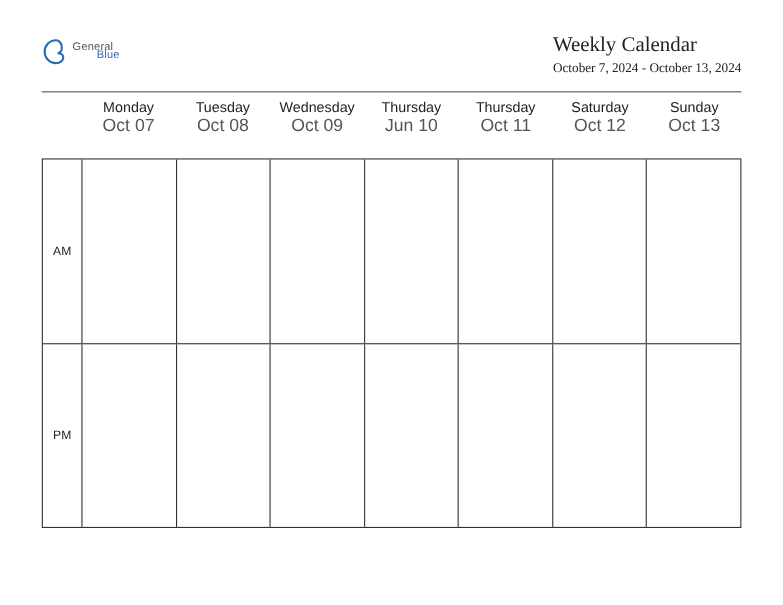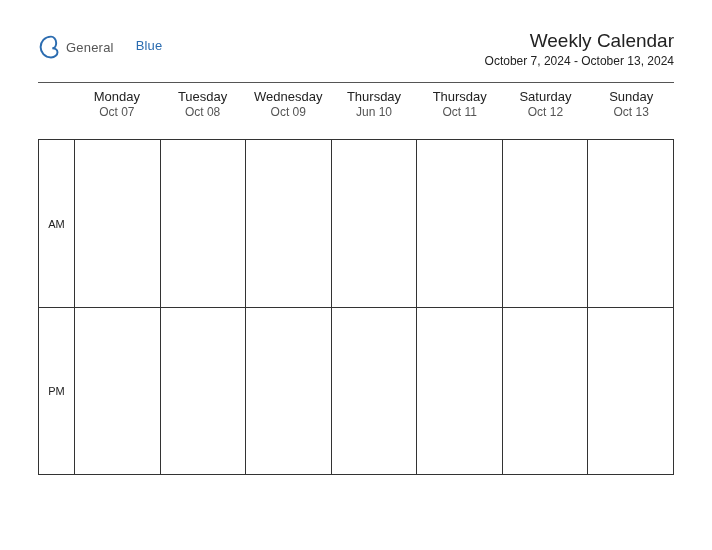--- a/index.html
+++ b/index.html
@@ -22,30 +22,30 @@
       align-items: center;
       gap: 2px;
       padding-top: 4px;
     }
     .logo-swirl {
       width: 26px;
       height: 26px;
     }
     .logo-text {
       display: flex;
-      flex-direction: row;
+      flex-direction: column;
       line-height: 1;
       font-weight: 500;
-      font-size: 13px;
+      font-size: 10px;
       letter-spacing: 0.2px;
     }
     .logo-line1 { color: #555; }
     .logo-line2 { color: #2b6cb0; margin-left: 22px; margin-top: -2px; }
     .title-block {
-      text-align: right;
+      font-family: Liberation Serif, serif;
     }
     .title-main {
       font-size: 19px;
       color: #222;
       font-weight: 400;
     }
     .title-sub {
       font-size: 12px;
       color: #222;
       font-weight: 400;
@@ -72,21 +72,21 @@
     .day-header {
       flex: 1;
       text-align: center;
     }
     .day-name {
       font-size: 13px;
       color: #222;
       font-weight: 400;
     }
     .day-date {
-      font-size: 12px;
+      font-size: 16px;
       color: #555;
       margin-top: 1px;
     }
     .grid {
       display: flex;
       flex-direction: column;
       border: 1px solid #333;
     }
     .grid-row {
       display: flex;

